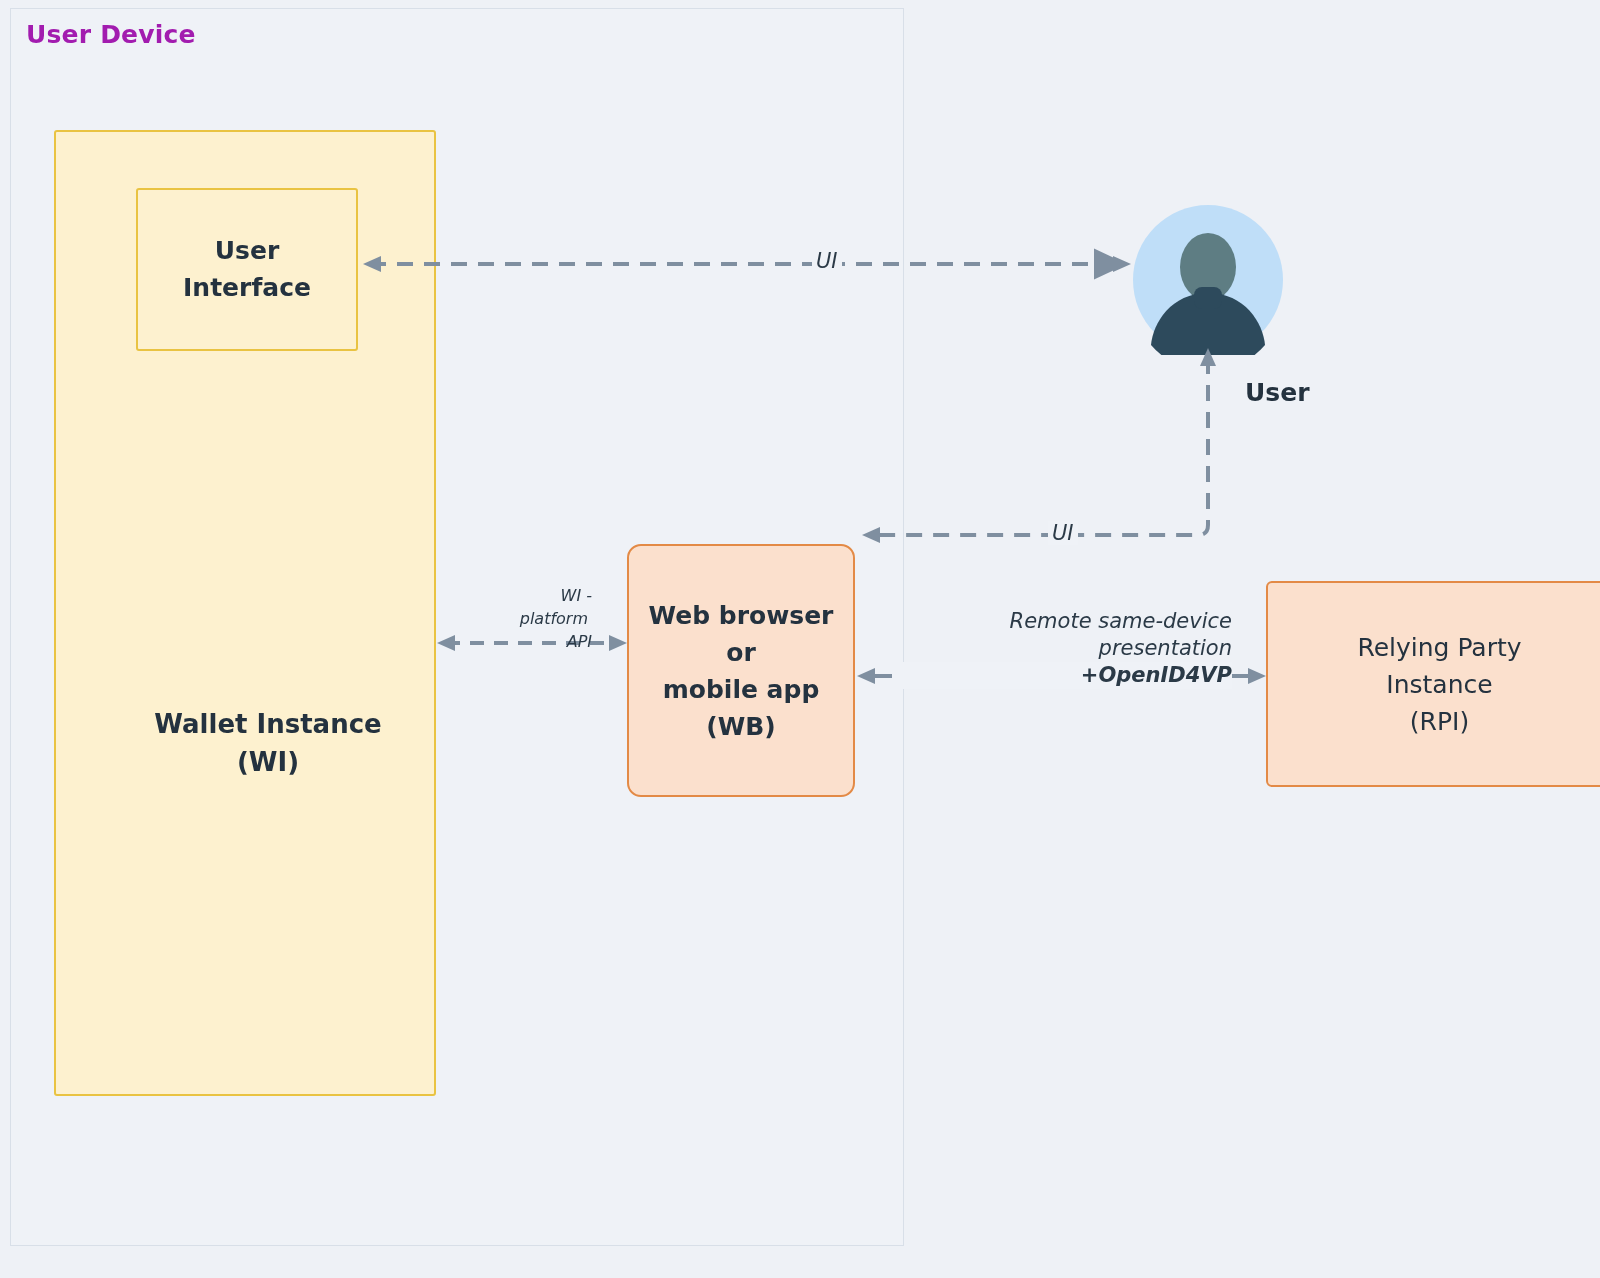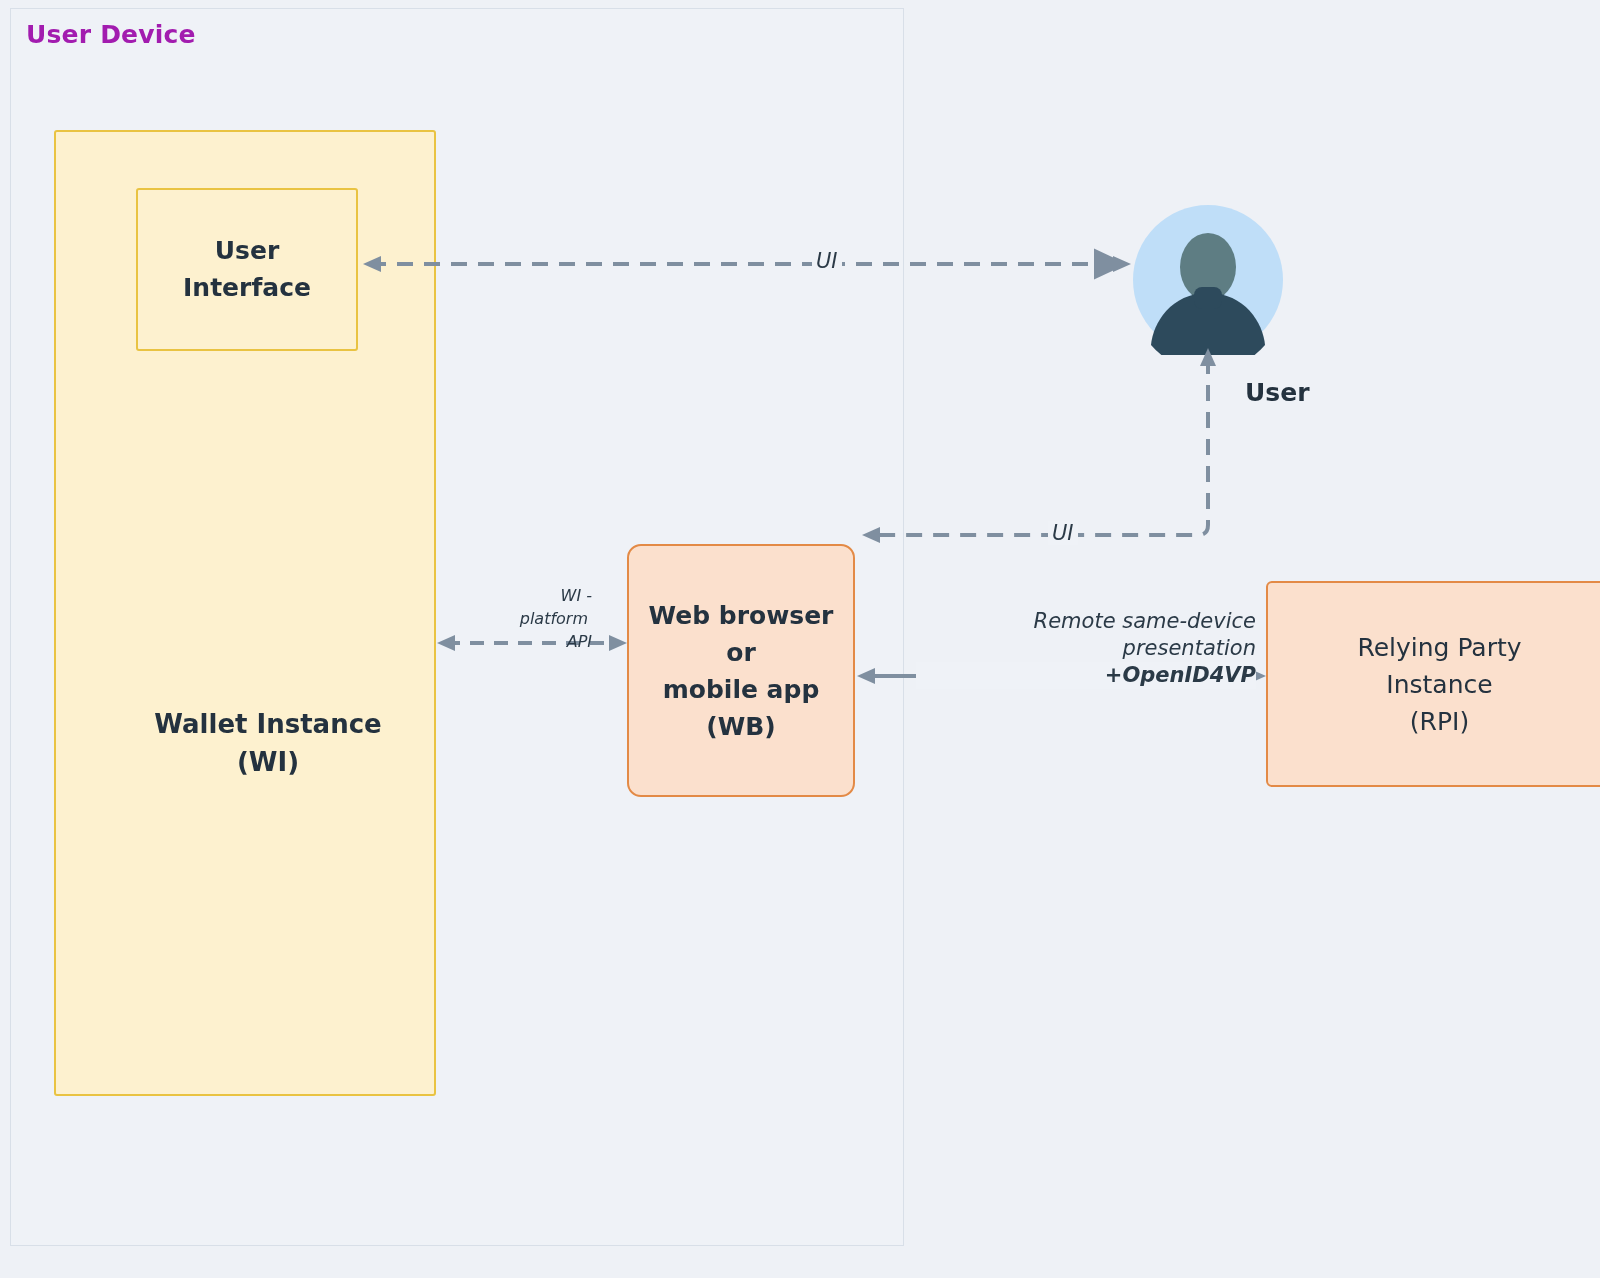--- a/index.html
+++ b/index.html
@@ -190,21 +190,21 @@
     font-size: 16px;
     line-height: 1.45;
     white-space: normal;
   }
   .edge-label.wi-platform .mid {
     background: #eff2f7;
     padding: 0 4px;
     margin-left: 36px;
   }
   .edge-label.remote {
-    left: 916px;
+    left: 892px;
     top: 608px;
     width: 340px;
     font-size: 21px;
     line-height: 1.28;
     white-space: normal;
   }
   .edge-label.remote .line1,
   .edge-label.remote .line2 {
     display: block;
     font-weight: 400;

